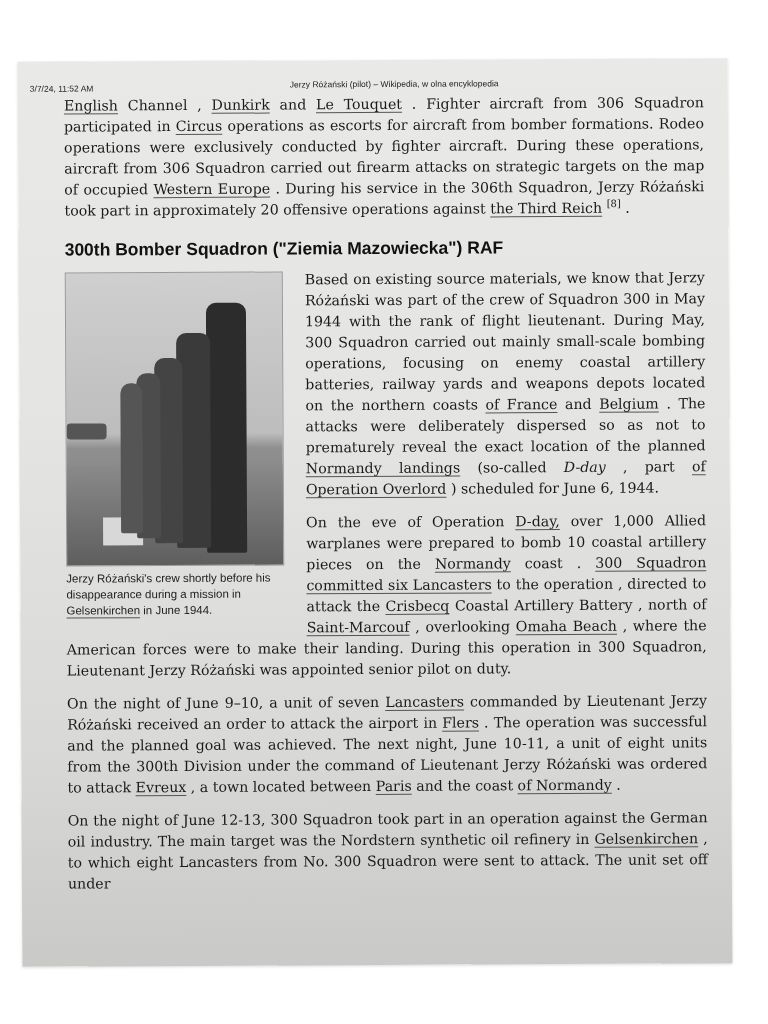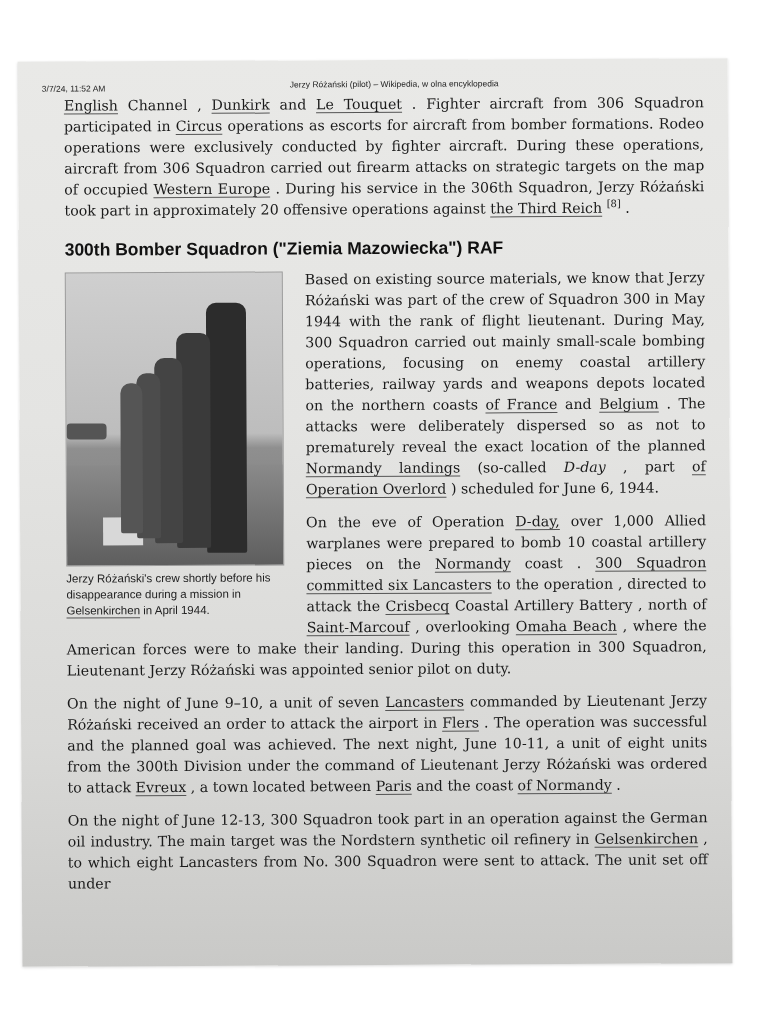--- a/index.html
+++ b/index.html
@@ -23,21 +23,21 @@
     }
     .print-header {
       position: absolute;
       top: 22px;
       left: 12px;
       right: 20px;
       font-family: "Liberation Sans", sans-serif;
       font-size: 8.5px;
       color: #222;
     }
-    .print-date { position: absolute; left: 12px; top: 0; }
+    .print-date { position: absolute; left: 0; top: 0; }
     .print-title { position: absolute; left: 260px; top: -3px; }
     .content {
       position: absolute;
       left: 46px;
       top: 34px;
       width: 640px;
       font-family: "DejaVu Serif", "Liberation Serif", serif;
       font-size: 14.2px;
       line-height: 21px;
       color: #1a1a1a;
@@ -115,21 +115,21 @@
         <div class="ground"></div>
         <div class="plane"></div>
         <div class="bag"></div>
         <div class="person" style="left:140px;top:30px;width:40px;height:250px;"></div>
         <div class="person" style="left:110px;top:60px;width:34px;height:215px;background:#3a3a3a;"></div>
         <div class="person" style="left:88px;top:85px;width:28px;height:185px;background:#444;"></div>
         <div class="person" style="left:70px;top:100px;width:24px;height:165px;background:#4c4c4c;"></div>
         <div class="person" style="left:54px;top:110px;width:22px;height:150px;background:#555;"></div>
       </div>
       <div class="caption">
-        <span>Jerzy Różański's crew shortly before his disappearance during a mission in </span><span class="lnk">Gelsenkirchen</span><span> in April 1944.</span>
+        <span>Jerzy Różański's crew shortly before his disappearance during a mission in </span><span class="lnk">Gelsenkirchen</span><span> in June 1944.</span>
       </div>
     </div>
 
     <p>
       <span>Based on existing source materials, we know that Jerzy Różański was part of the crew of Squadron 300 in May 1944 with the rank of flight lieutenant. During May, 300 Squadron carried out mainly small-scale bombing operations, focusing on enemy coastal artillery batteries, railway yards and weapons depots located on the northern coasts </span><span class="lnk">of France</span><span> and </span><span class="lnk">Belgium</span><span> . The attacks were deliberately dispersed so as not to prematurely reveal the exact location of the planned </span><span class="lnk">Normandy landings</span><span> (so-called </span><i>D-day</i><span> , part </span><span class="lnk">of</span><span> </span><span class="lnk">Operation Overlord</span><span> ) scheduled for June 6, 1944.</span>
     </p>
 
     <p>
       <span>On the eve of Operation </span><span class="lnk">D-day,</span><span> over 1,000 Allied warplanes were prepared to bomb 10 coastal artillery pieces on the </span><span class="lnk">Normandy</span><span> coast . </span><span class="lnk">300 Squadron committed six Lancasters</span><span> to the operation , directed to attack the </span><span class="lnk">Crisbecq</span><span> Coastal Artillery Battery , north of </span><span class="lnk">Saint-Marcouf</span><span> , overlooking </span><span class="lnk">Omaha Beach</span><span> , where the American forces were to make their landing. During this operation in 300 Squadron, Lieutenant Jerzy Różański was appointed senior pilot on duty.</span>
     </p>

